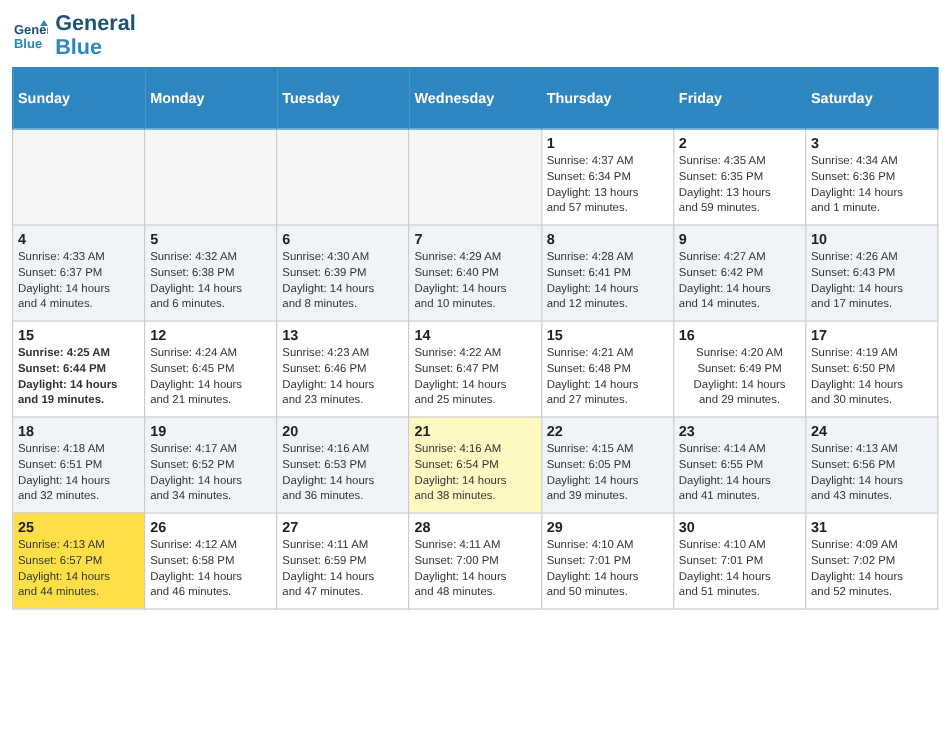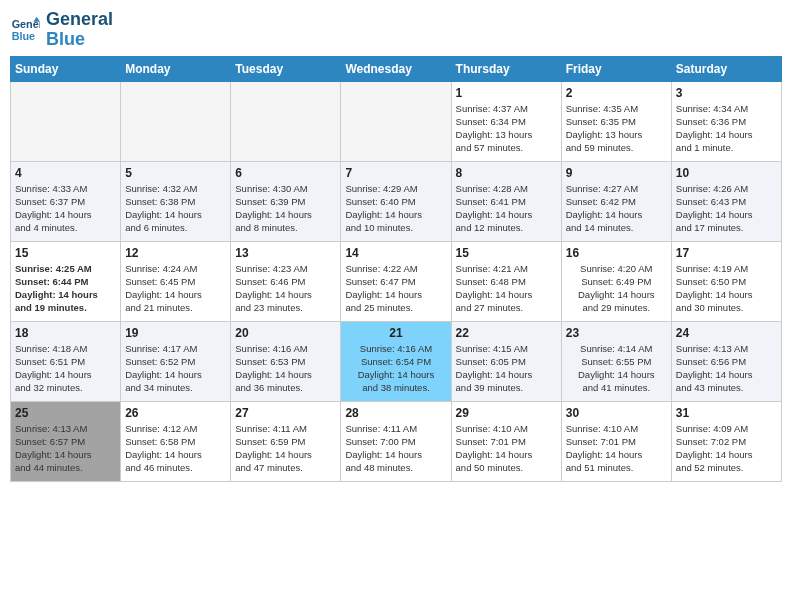--- a/index.html
+++ b/index.html
@@ -46,21 +46,21 @@
     table {
       width: 100%;
       border-collapse: collapse;
       table-layout: fixed;
     }
     th {
       background-color: #2e86c1;
       color: #fff;
       font-size: 12px;
       font-weight: bold;
-      padding: 5px 4px;
+      padding: 18px 4px;
       text-align: left;
       border: 1px solid #2e86c1;
     }
     td {
       border: 1px solid #ccc;
       vertical-align: top;
       padding: 4px 4px 4px 4px;
       font-size: 10px;
       color: #333;
       height: 80px;
@@ -266,51 +266,51 @@
 Daylight: 14 hours
 and 34 minutes.</div>
         </td>
         <td style="background: rgb(240, 244, 248);">
           <div class="day-number">20</div>
           <div class="day-info" style="white-space: pre-line;">Sunrise: 4:16 AM
 Sunset: 6:53 PM
 Daylight: 14 hours
 and 36 minutes.</div>
         </td>
-        <td style="background: #7dd3fc; text-align: center;">
+        <td style="background: #fef9c3;">
           <div class="day-number">21</div>
           <div class="day-info" style="white-space: pre-line;">Sunrise: 4:16 AM
 Sunset: 6:54 PM
 Daylight: 14 hours
 and 38 minutes.</div>
         </td>
         <td style="background: rgb(240, 244, 248);">
           <div class="day-number">22</div>
           <div class="day-info" style="white-space: pre-line;">Sunrise: 4:15 AM
 Sunset: 6:05 PM
 Daylight: 14 hours
 and 39 minutes.</div>
         </td>
         <td style="background: rgb(240, 244, 248);">
           <div class="day-number">23</div>
-          <div class="day-info" style="white-space: pre-line; text-align: center;">Sunrise: 4:14 AM
+          <div class="day-info" style="white-space: pre-line;">Sunrise: 4:14 AM
 Sunset: 6:55 PM
 Daylight: 14 hours
 and 41 minutes.</div>
         </td>
         <td style="background: rgb(240, 244, 248);">
           <div class="day-number">24</div>
           <div class="day-info" style="white-space: pre-line;">Sunrise: 4:13 AM
 Sunset: 6:56 PM
 Daylight: 14 hours
 and 43 minutes.</div>
         </td>
       </tr>
       <tr>
-        <td style="background: #a3a3a3;">
+        <td style="background: #fde047;">
           <div class="day-number">25</div>
           <div class="day-info" style="white-space: pre-line;">Sunrise: 4:13 AM
 Sunset: 6:57 PM
 Daylight: 14 hours
 and 44 minutes.</div>
         </td>
         <td style="background: rgb(255, 255, 255);">
           <div class="day-number">26</div>
           <div class="day-info" style="white-space: pre-line;">Sunrise: 4:12 AM
 Sunset: 6:58 PM

